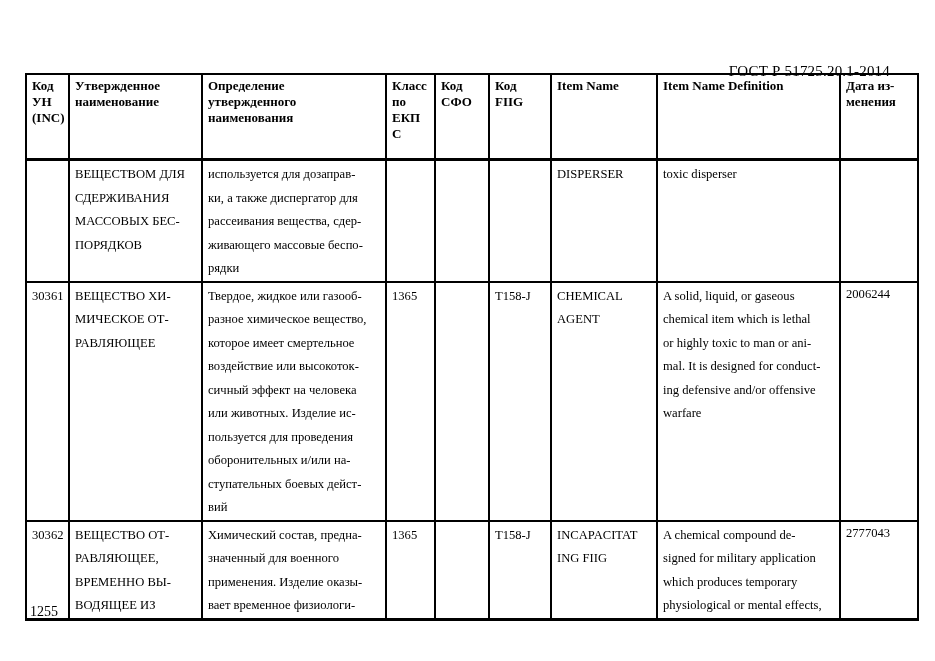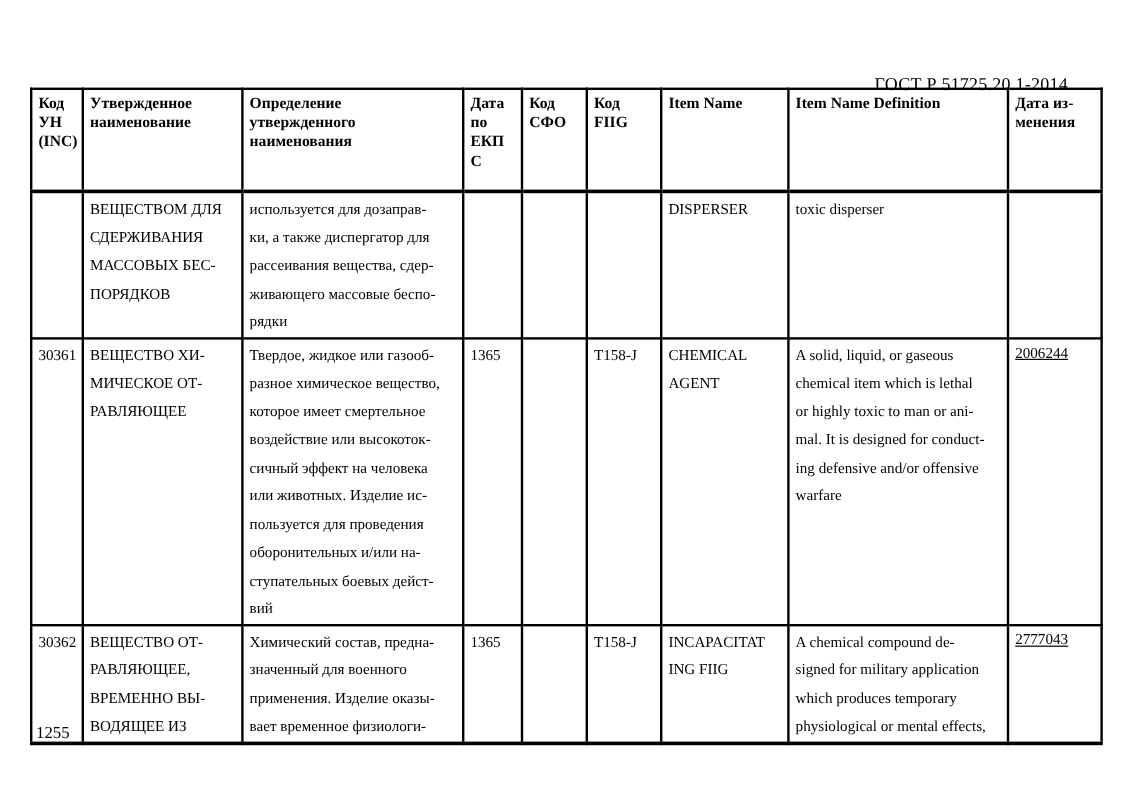--- a/index.html
+++ b/index.html
@@ -53,21 +53,20 @@
     border-bottom: 3px solid #000;
   }
   table.gost-table tbody td {
     font-size: 12.6px;
     line-height: 23.5px;
     padding: 2px 2px 0 5px;
   }
   table.gost-table tbody td.cell-date {
     line-height: 17px;
     padding-top: 3px;
-    text-decoration: underline;
   }
   .page-number {
     position: absolute;
     left: 30px;
     top: 604px;
     font-size: 14px;
   }
 </style>
 </head>
 <body>
@@ -91,21 +90,21 @@
     <thead>
       <tr style="height:67px">
         <th>Код
 УН
 (INC)</th>
         <th>Утвержденное
 наименование</th>
         <th>Определение
 утвержденного
 наименования</th>
-        <th>Дата
+        <th>Класс
 по
 ЕКП
 С</th>
         <th>Код
 СФО</th>
         <th>Код
 FIIG</th>
         <th>Item Name</th>
         <th>Item Name Definition</th>
         <th>Дата из-

